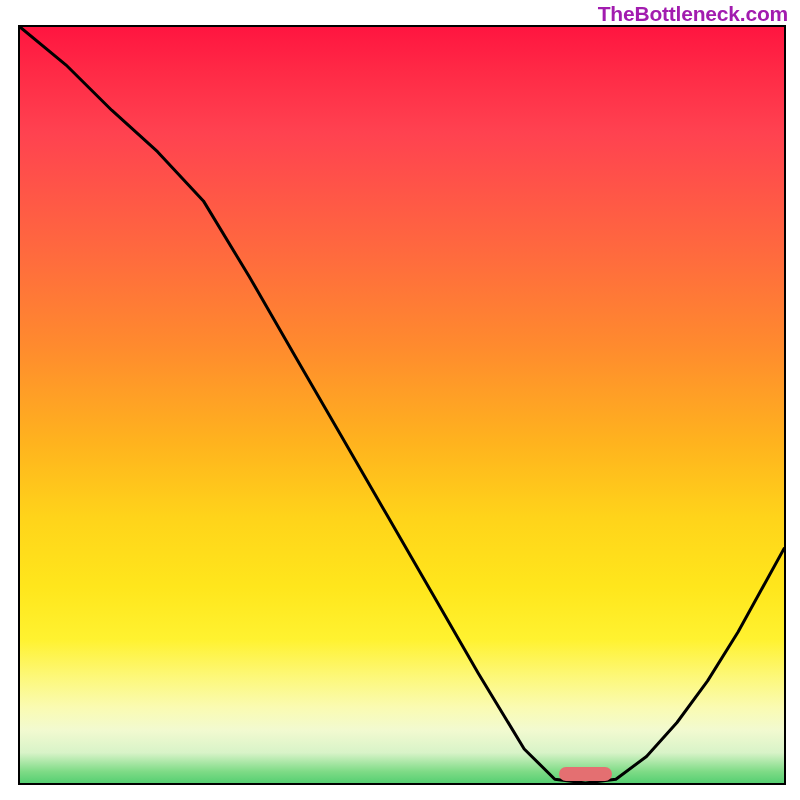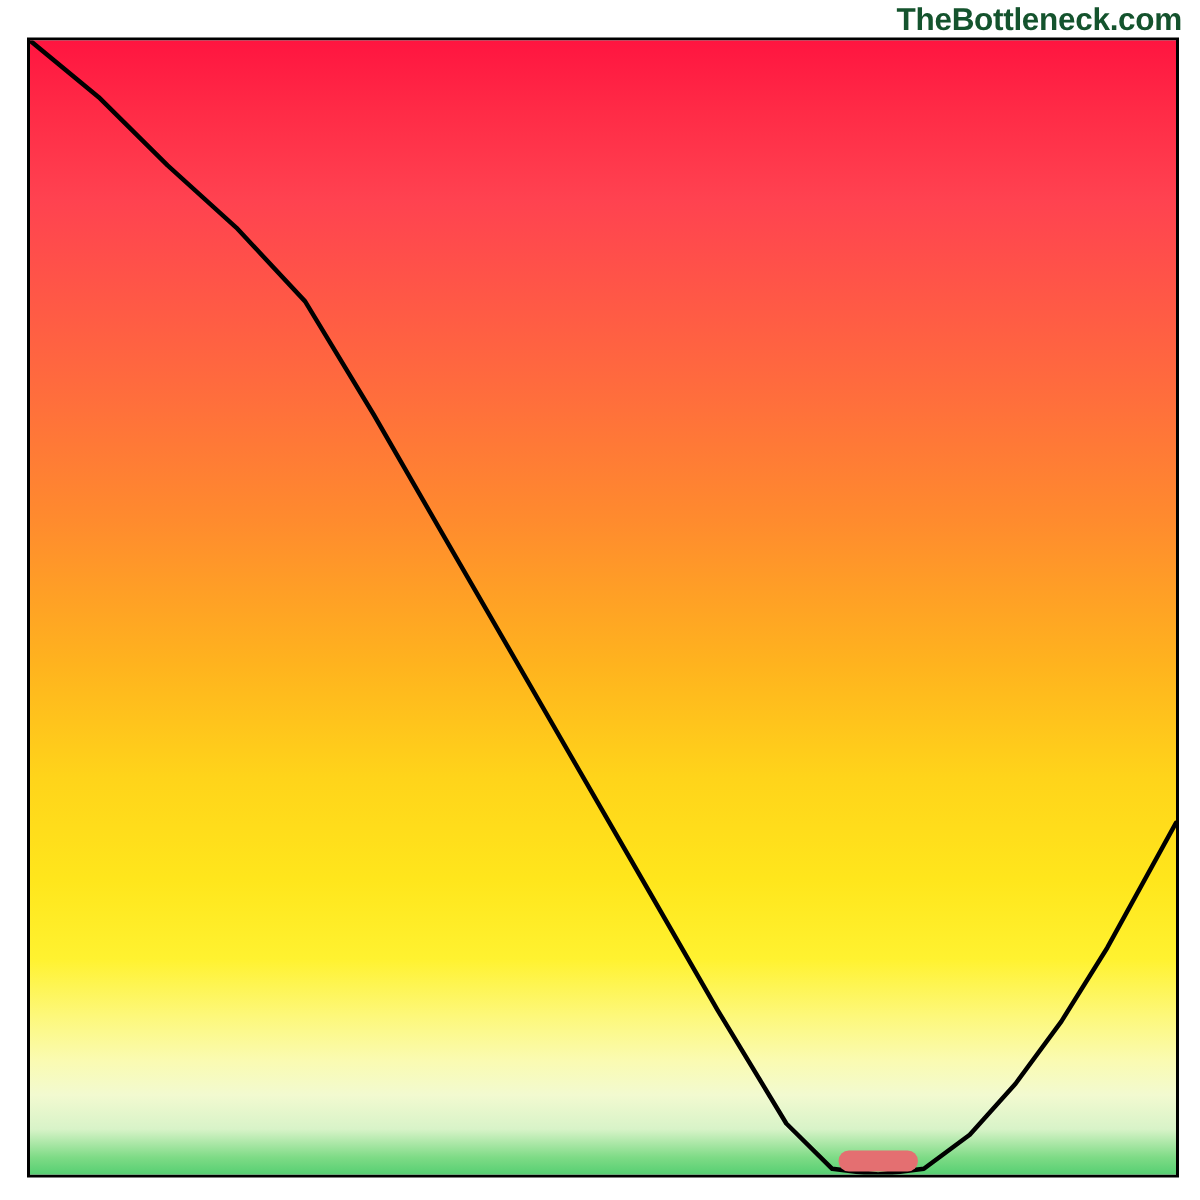--- a/index.html
+++ b/index.html
@@ -14,21 +14,21 @@
     position: relative;
     width: 800px;
     height: 800px;
   }
   .watermark {
     position: absolute;
     top: 2px;
     right: 12px;
     font-size: 21px;
     font-weight: bold;
-    color: #14532d;
+    color: #a21caf;
     z-index: 30;
     letter-spacing: -0.2px;
   }
   .plot {
     position: absolute;
     left: 18px;
     top: 25px;
     width: 768px;
     height: 760px;
     border: 2px solid #000;

